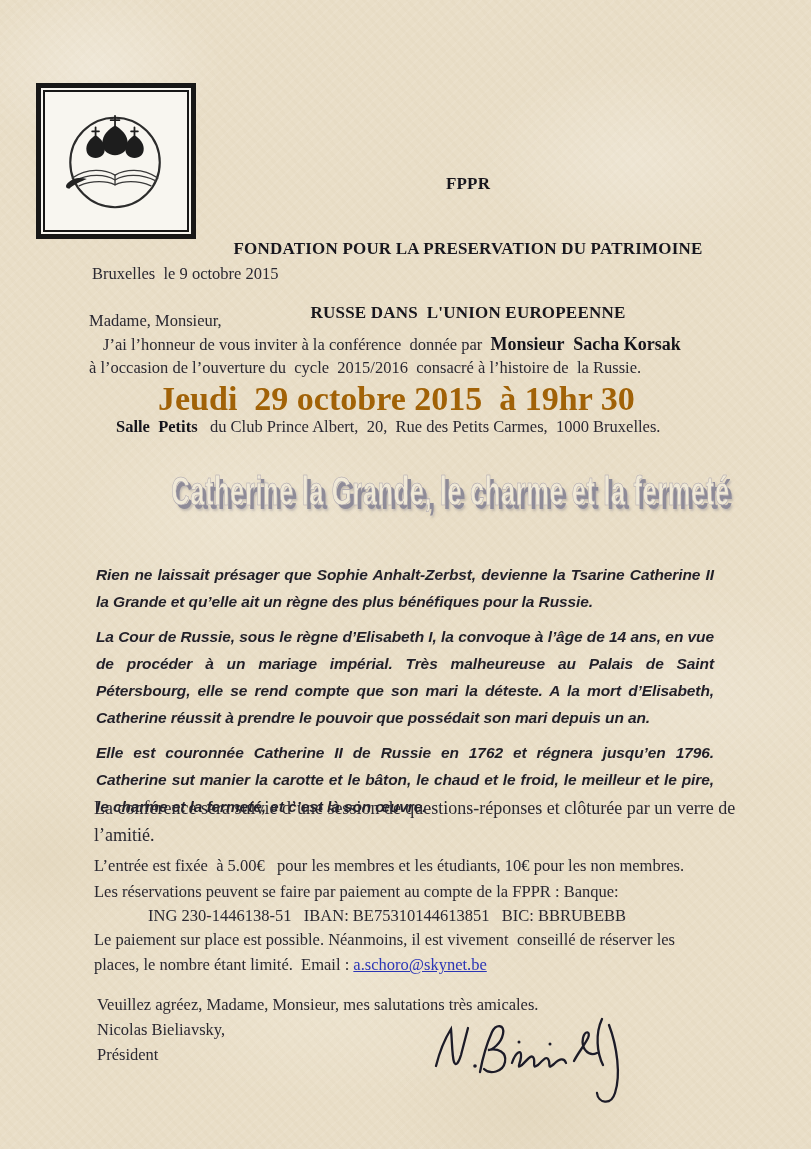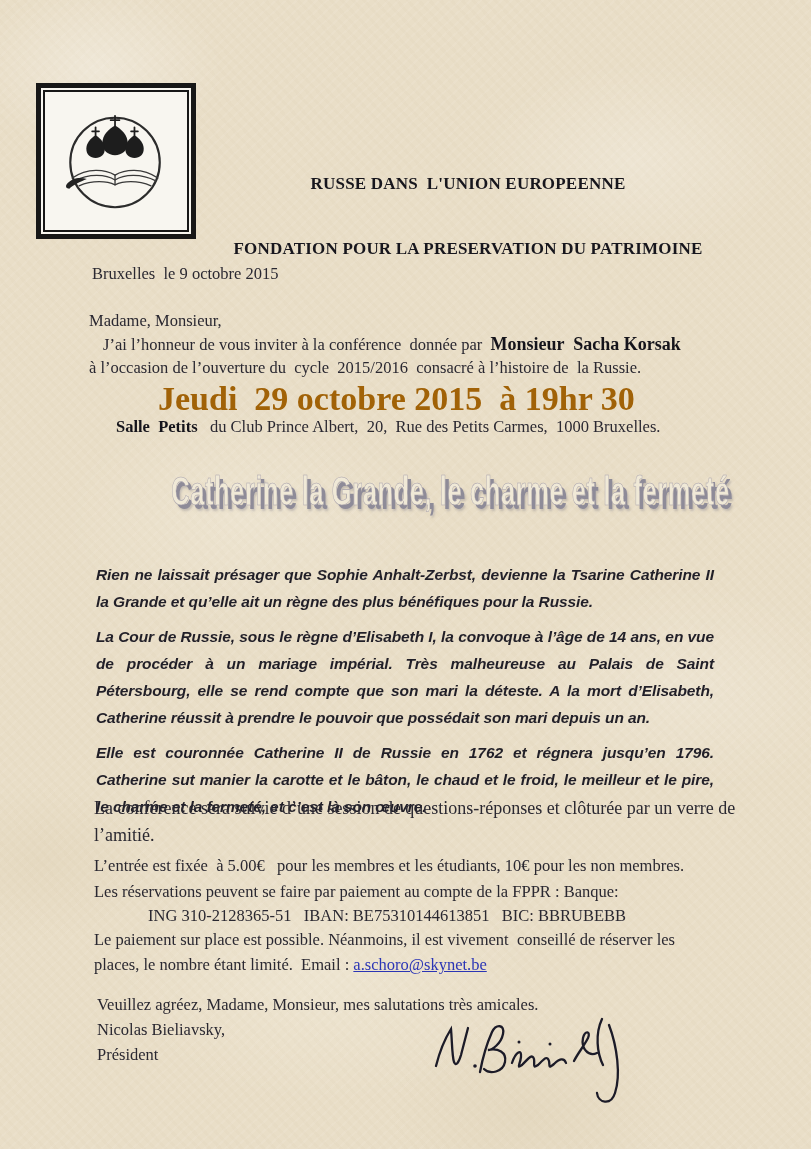--- a/index.html
+++ b/index.html
@@ -88,22 +88,23 @@
         <path d="M30,91 C45,83 63,84 72,90 C81,84 99,83 114,91"></path>
         <path d="M35,96 C49,90 64,91 72,95 C80,91 95,90 109,96"></path>
         <line x1="72" y1="85" x2="72" y2="95"></line>
       </g>
       <path d="M22,95 C27,88 36,87 43,89 C36,92 29,95 25,99 C22,99 21,97 22,95 Z" fill="#222"></path>
     </svg>
   </div>
 </div>
 
 <div class="abs org-header">
+  <div>FPPR</div>
+  <div>FONDATION POUR LA PRESERVATION DU PATRIMOINE</div>
   <div>RUSSE DANS  L'UNION EUROPEENNE</div>
-  <div>FONDATION POUR LA PRESERVATION DU PATRIMOINE</div>
 </div>
 
 <div class="abs line t16 date-line">Bruxelles  le 9 octobre 2015</div>
 
 <div class="abs line t16 salutation">Madame, Monsieur,</div>
 <div class="abs line t16 invite1"><span>J’ai l’honneur de vous inviter à la conférence  donnée par  </span><span class="speaker">Monsieur  Sacha Korsak</span></div>
 <div class="abs line t16 invite2">à l’occasion de l’ouverture du  cycle  2015/2016  consacré à l’histoire de  la Russie.</div>
 
 <div class="abs line event-date">Jeudi  29 octobre 2015  à 19hr 30</div>
 <div class="abs line t16 venue"><b>Salle  Petits</b><span>   du Club Prince Albert,  20,  Rue des Petits Carmes,  1000 Bruxelles.</span></div>
@@ -115,21 +116,21 @@
 <div class="abs abstract">
   <p>Rien ne laissait présager que Sophie Anhalt-Zerbst, devienne la Tsarine Catherine II la Grande et  qu’elle ait un  règne des plus bénéfiques pour la Russie.</p>
   <p>La Cour de Russie, sous le règne d’Elisabeth I, la convoque à l’âge de 14 ans, en vue de procéder à un mariage impérial. Très malheureuse au Palais de Saint Pétersbourg, elle se rend compte que son mari la déteste. A la mort d’Elisabeth, Catherine réussit à prendre le pouvoir que possédait son mari depuis un an.</p>
   <p>Elle est couronnée Catherine II de Russie en 1762 et régnera jusqu’en 1796. Catherine sut manier la carotte et le bâton, le chaud et le froid, le meilleur et le pire, le charme et la fermeté, et c’est là son œuvre.</p>
 </div>
 
 <div class="abs followup">La conférence sera suivie  d’une session de questions-réponses et clôturée par un verre de l’amitié.</div>
 
 <div class="abs line t16 pricing">L’entrée est fixée  à 5.00€   pour les membres et les étudiants, 10€ pour les non membres.</div>
 <div class="abs line t16 reservation">Les réservations peuvent se faire par paiement au compte de la FPPR : Banque:</div>
-<div class="abs line t16 bank">ING 310-2128365-51   IBAN: BE75310144613851   BIC: BBRUBEBB</div>
+<div class="abs line t16 bank">ING 230-1446138-51   IBAN: BE75310144613851   BIC: BBRUBEBB</div>
 <div class="abs line t16 payment1">Le paiement sur place est possible. Néanmoins, il est vivement  conseillé de réserver les</div>
 <div class="abs line t16 payment2"><span>places, le nombre étant limité.  Email : </span><a href="#" class="email">a.schoro@skynet.be</a></div>
 
 <div class="abs line t16 closing">Veuillez agréez, Madame, Monsieur, mes salutations très amicales.</div>
 <div class="abs line t16 signer-name">Nicolas Bieliavsky,</div>
 <div class="abs line t16 signer-title">Président</div>
 
 <div class="abs signature" aria-label="N. Bieliavsky">
   <svg viewBox="0 0 218 105">
     <g fill="none" stroke="#1c1b28" stroke-width="2.3" stroke-linecap="round">

